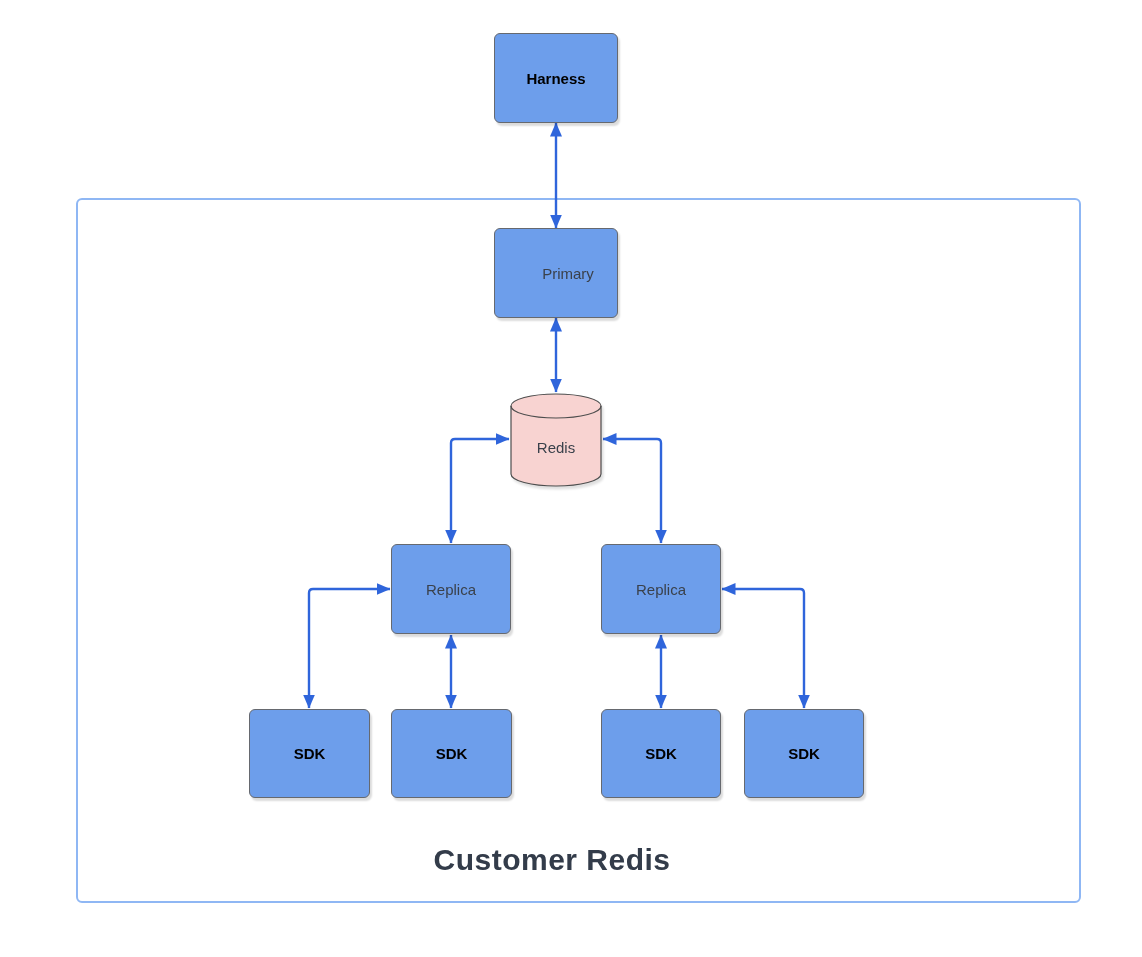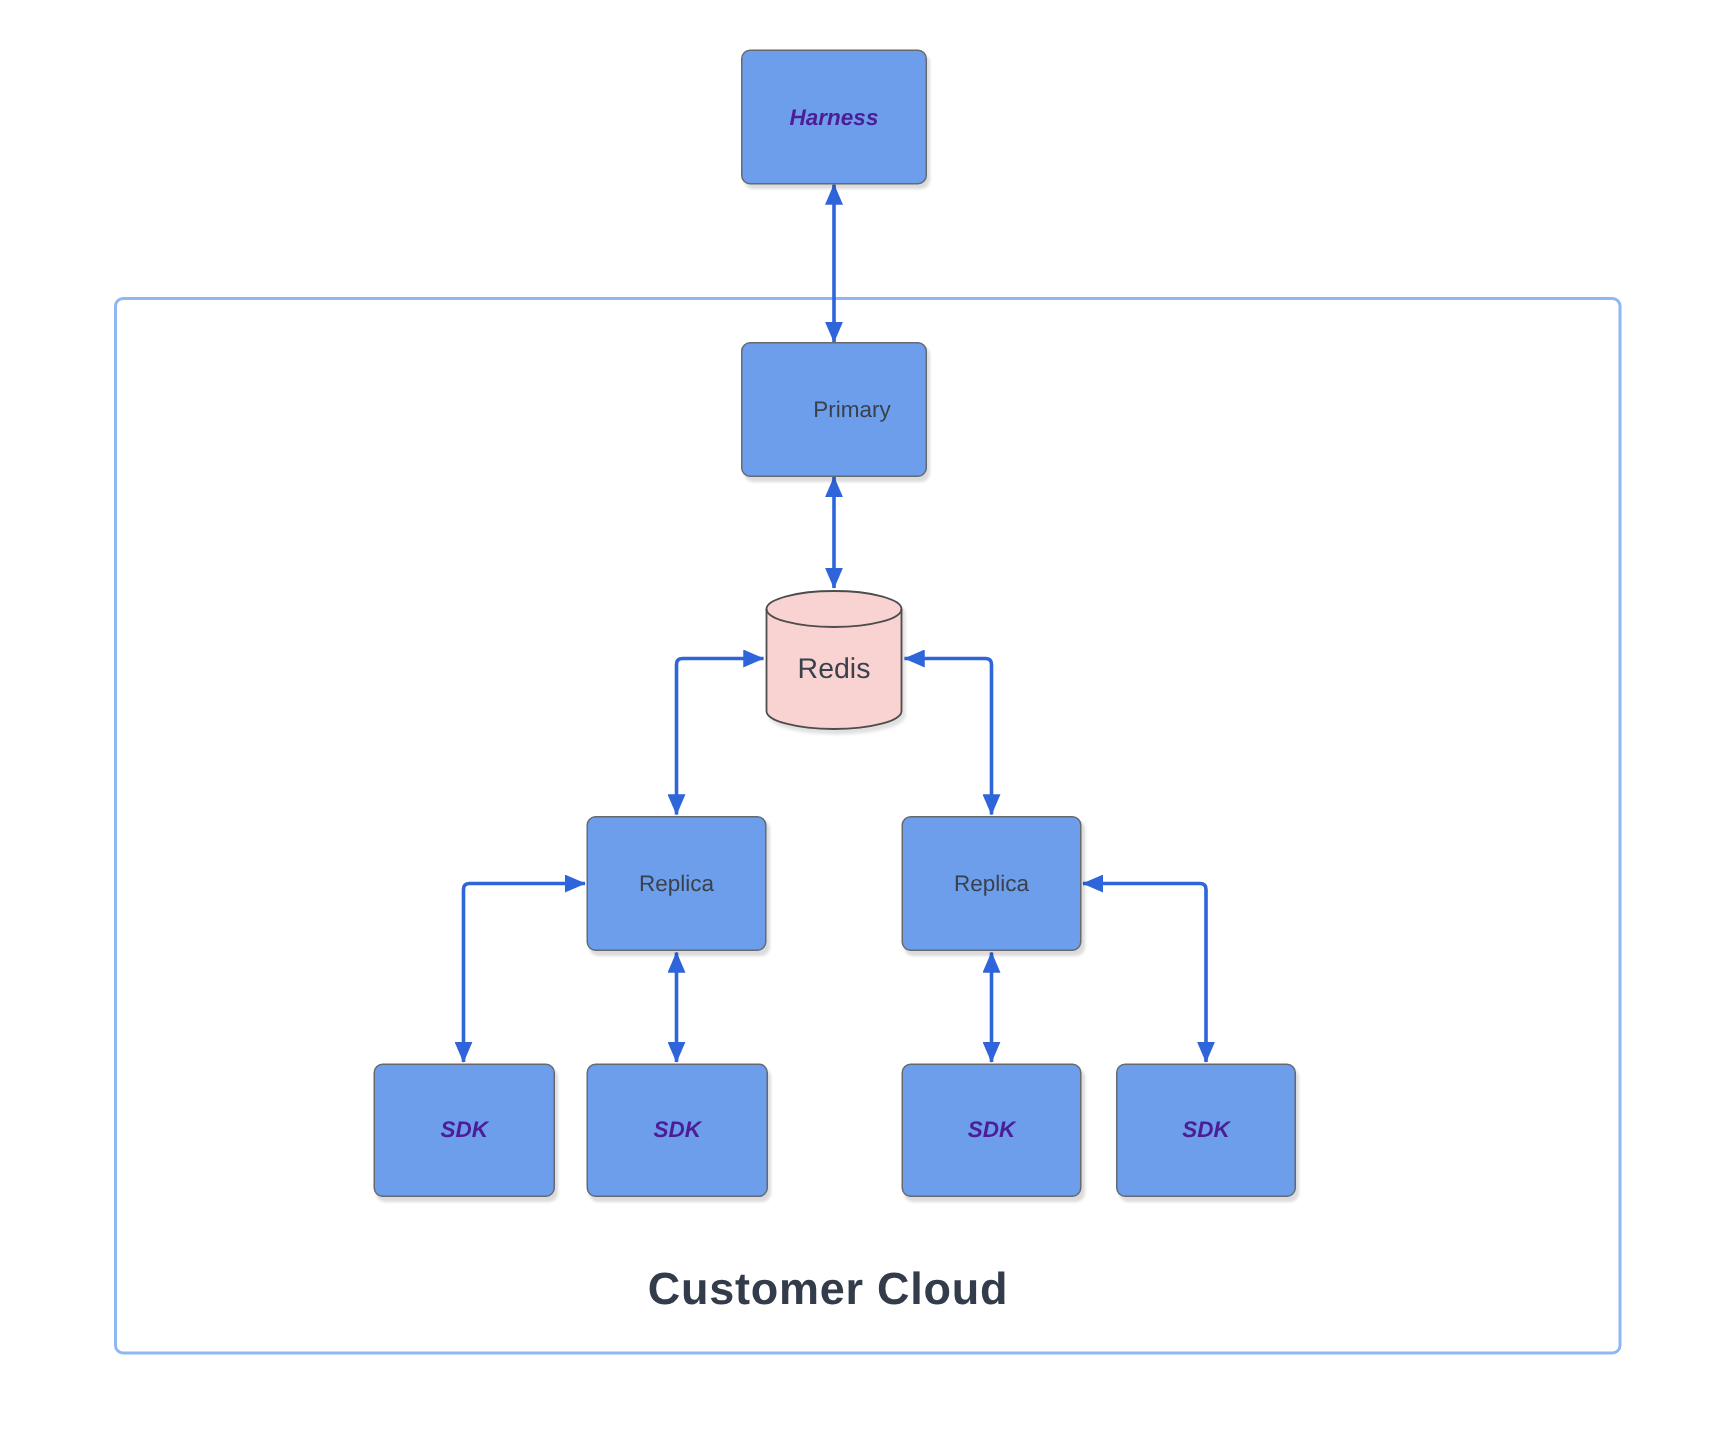--- a/index.html
+++ b/index.html
@@ -45,21 +45,21 @@
     border: 1px solid #66696F;
     border-radius: 6px;
     box-shadow: 2px 3px 2px rgba(0,0,0,0.14);
     display: flex;
     align-items: center;
     justify-content: center;
     font-size: 15px;
     color: #3A414B;
     box-sizing: border-box;
   }
-  .node.bold { font-weight: bold; color: #4c1d95; font-style: italic; }
+  .node.bold { font-weight: bold; color: #000000; }
   .node-harness  { left: 494px; top: 33px;  width: 124px; height: 90px; }
   .node-primary  { left: 494px; top: 228px; width: 124px; height: 90px; padding-left: 24px; }
   .node-replica-left  { left: 391px; top: 544px; width: 120px; height: 90px; }
   .node-replica-right { left: 601px; top: 544px; width: 120px; height: 90px; }
   .node-sdk1 { left: 249px; top: 709px; width: 121px; height: 89px; }
   .node-sdk2 { left: 391px; top: 709px; width: 121px; height: 89px; }
   .node-sdk3 { left: 601px; top: 709px; width: 120px; height: 89px; }
   .node-sdk4 { left: 744px; top: 709px; width: 120px; height: 89px; }
   .node-cylinder {
     position: absolute;
@@ -67,31 +67,31 @@
     width: 92px; height: 94px;
     filter: drop-shadow(2px 3px 1px rgba(0,0,0,0.12));
   }
   .cylinder-svg { position: absolute; left: 0; top: 0; }
   .cylinder-label {
     position: absolute;
     left: 0; top: 14px; right: 0; bottom: 0;
     display: flex;
     align-items: center;
     justify-content: center;
-    font-size: 19px;
+    font-size: 15px;
     color: #3A414B;
   }
 </style>
 </head>
 <body>
 
 <div class="canvas">
 
   <div class="cloud-container">
-    <div class="cloud-label">Customer Cloud</div>
+    <div class="cloud-label">Customer Redis</div>
   </div>
 
   <svg class="edges" viewBox="0 0 1142 957" xmlns="http://www.w3.org/2000/svg">
     <defs>
       <marker id="arrow" viewBox="0 0 14 12" refX="13.5" refY="6" markerWidth="14" markerHeight="12" markerUnits="userSpaceOnUse" orient="auto-start-reverse">
         <path d="M0,0 L14,6 L0,12 Z" fill="#2F65DB"></path>
       </marker>
     </defs>
     <path class="edge" d="M556,123 L556,228" marker-start="url(#arrow)" marker-end="url(#arrow)"></path>
     <path class="edge" d="M556,318 L556,392" marker-start="url(#arrow)" marker-end="url(#arrow)"></path>

